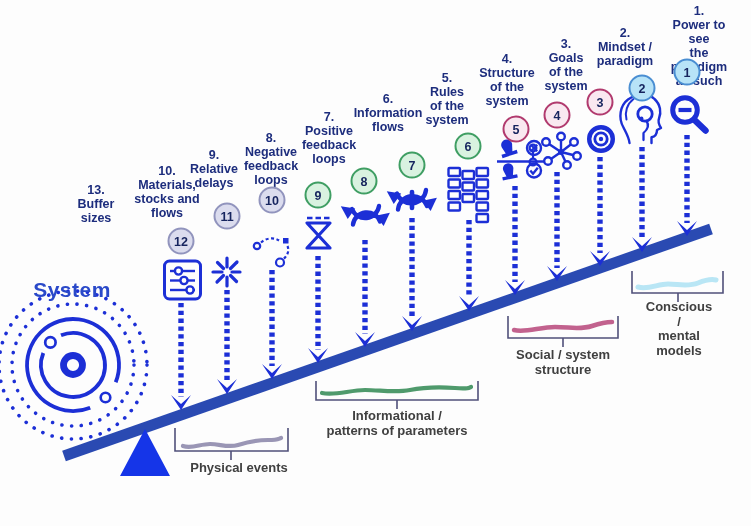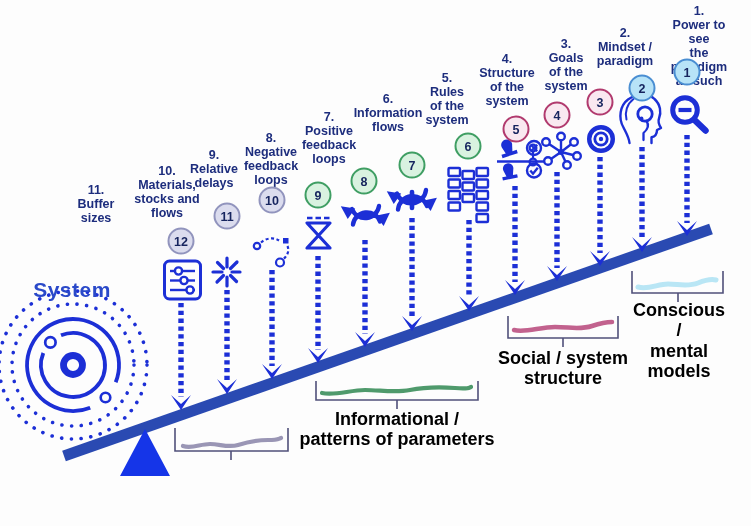--- a/index.html
+++ b/index.html
@@ -9,21 +9,21 @@
   .pt-label{position:absolute;transform:translateX(-50%);white-space:pre-line;text-align:center;
             font-size:12.5px;line-height:1.12;font-weight:bold;color:#1d2d7d;}
   .num-circle{position:absolute;width:27px;height:27px;border-radius:50%;border:2px solid;
               box-sizing:border-box;display:flex;align-items:center;justify-content:center;
               font-size:12.5px;font-weight:bold;color:#16245e;transform:translate(-50%,-50%);}
   .cat-conscious{background:#b7e3f7;border-color:#4a8ed2;}
   .cat-social{background:#f9e8f0;border-color:#b13a6e;}
   .cat-informational{background:#d9f2e0;border-color:#3f9e63;}
   .cat-physical{background:#dbdcee;border-color:#9194bd;}
   .lvl-label{position:absolute;transform:translateX(-50%);white-space:pre-line;text-align:center;
-             font-size:18px;line-height:1.13;font-weight:bold;color:#000000;}
+             font-size:13px;line-height:1.13;font-weight:bold;color:#404040;}
   .system-title{position:absolute;transform:translateX(-50%);font-size:21px;font-weight:bold;
                 color:#2a49c9;letter-spacing:.5px;}
 </style>
 </head>
 <body>
 
 <div id="stage">
 
 <svg id="diagram-svg" width="751" height="526" viewBox="0 0 751 526">
 
@@ -256,37 +256,38 @@
 Negative
 feedback
 loops</div>
   <div class="pt-label" style="left:214px;top:148px">9.
 Relative
 delays</div>
   <div class="pt-label" style="left:167px;top:164px">10.
 Materials,
 stocks and
 flows</div>
-  <div class="pt-label" style="left:96px;top:183px">11.
+  <div class="pt-label" style="left:96px;top:183px">13.
 Buffer
 sizes</div>
 
   <div class="num-circle cat-conscious" style="left:687px;top:72px">1</div>
   <div class="num-circle cat-conscious" style="left:642px;top:88px">2</div>
   <div class="num-circle cat-social" style="left:600px;top:102px">3</div>
   <div class="num-circle cat-social" style="left:557px;top:115px">4</div>
   <div class="num-circle cat-social" style="left:516px;top:129px">5</div>
   <div class="num-circle cat-informational" style="left:468px;top:146px">6</div>
   <div class="num-circle cat-informational" style="left:412px;top:165px">7</div>
   <div class="num-circle cat-informational" style="left:364px;top:181px">8</div>
   <div class="num-circle cat-informational" style="left:318px;top:195px">9</div>
   <div class="num-circle cat-physical" style="left:272px;top:200px">10</div>
   <div class="num-circle cat-physical" style="left:227px;top:216px">11</div>
   <div class="num-circle cat-physical" style="left:181px;top:241px">12</div>
 
+  <div class="lvl-label" style="left:239px;top:461px">Physical events</div>
   <div class="lvl-label" style="left:397px;top:409px">Informational /
 patterns of parameters</div>
   <div class="lvl-label" style="left:563px;top:348px">Social / system
 structure</div>
   <div class="lvl-label" style="left:679px;top:300px">Conscious /
 mental models</div>
 
 </div>
 
 </body></html>

